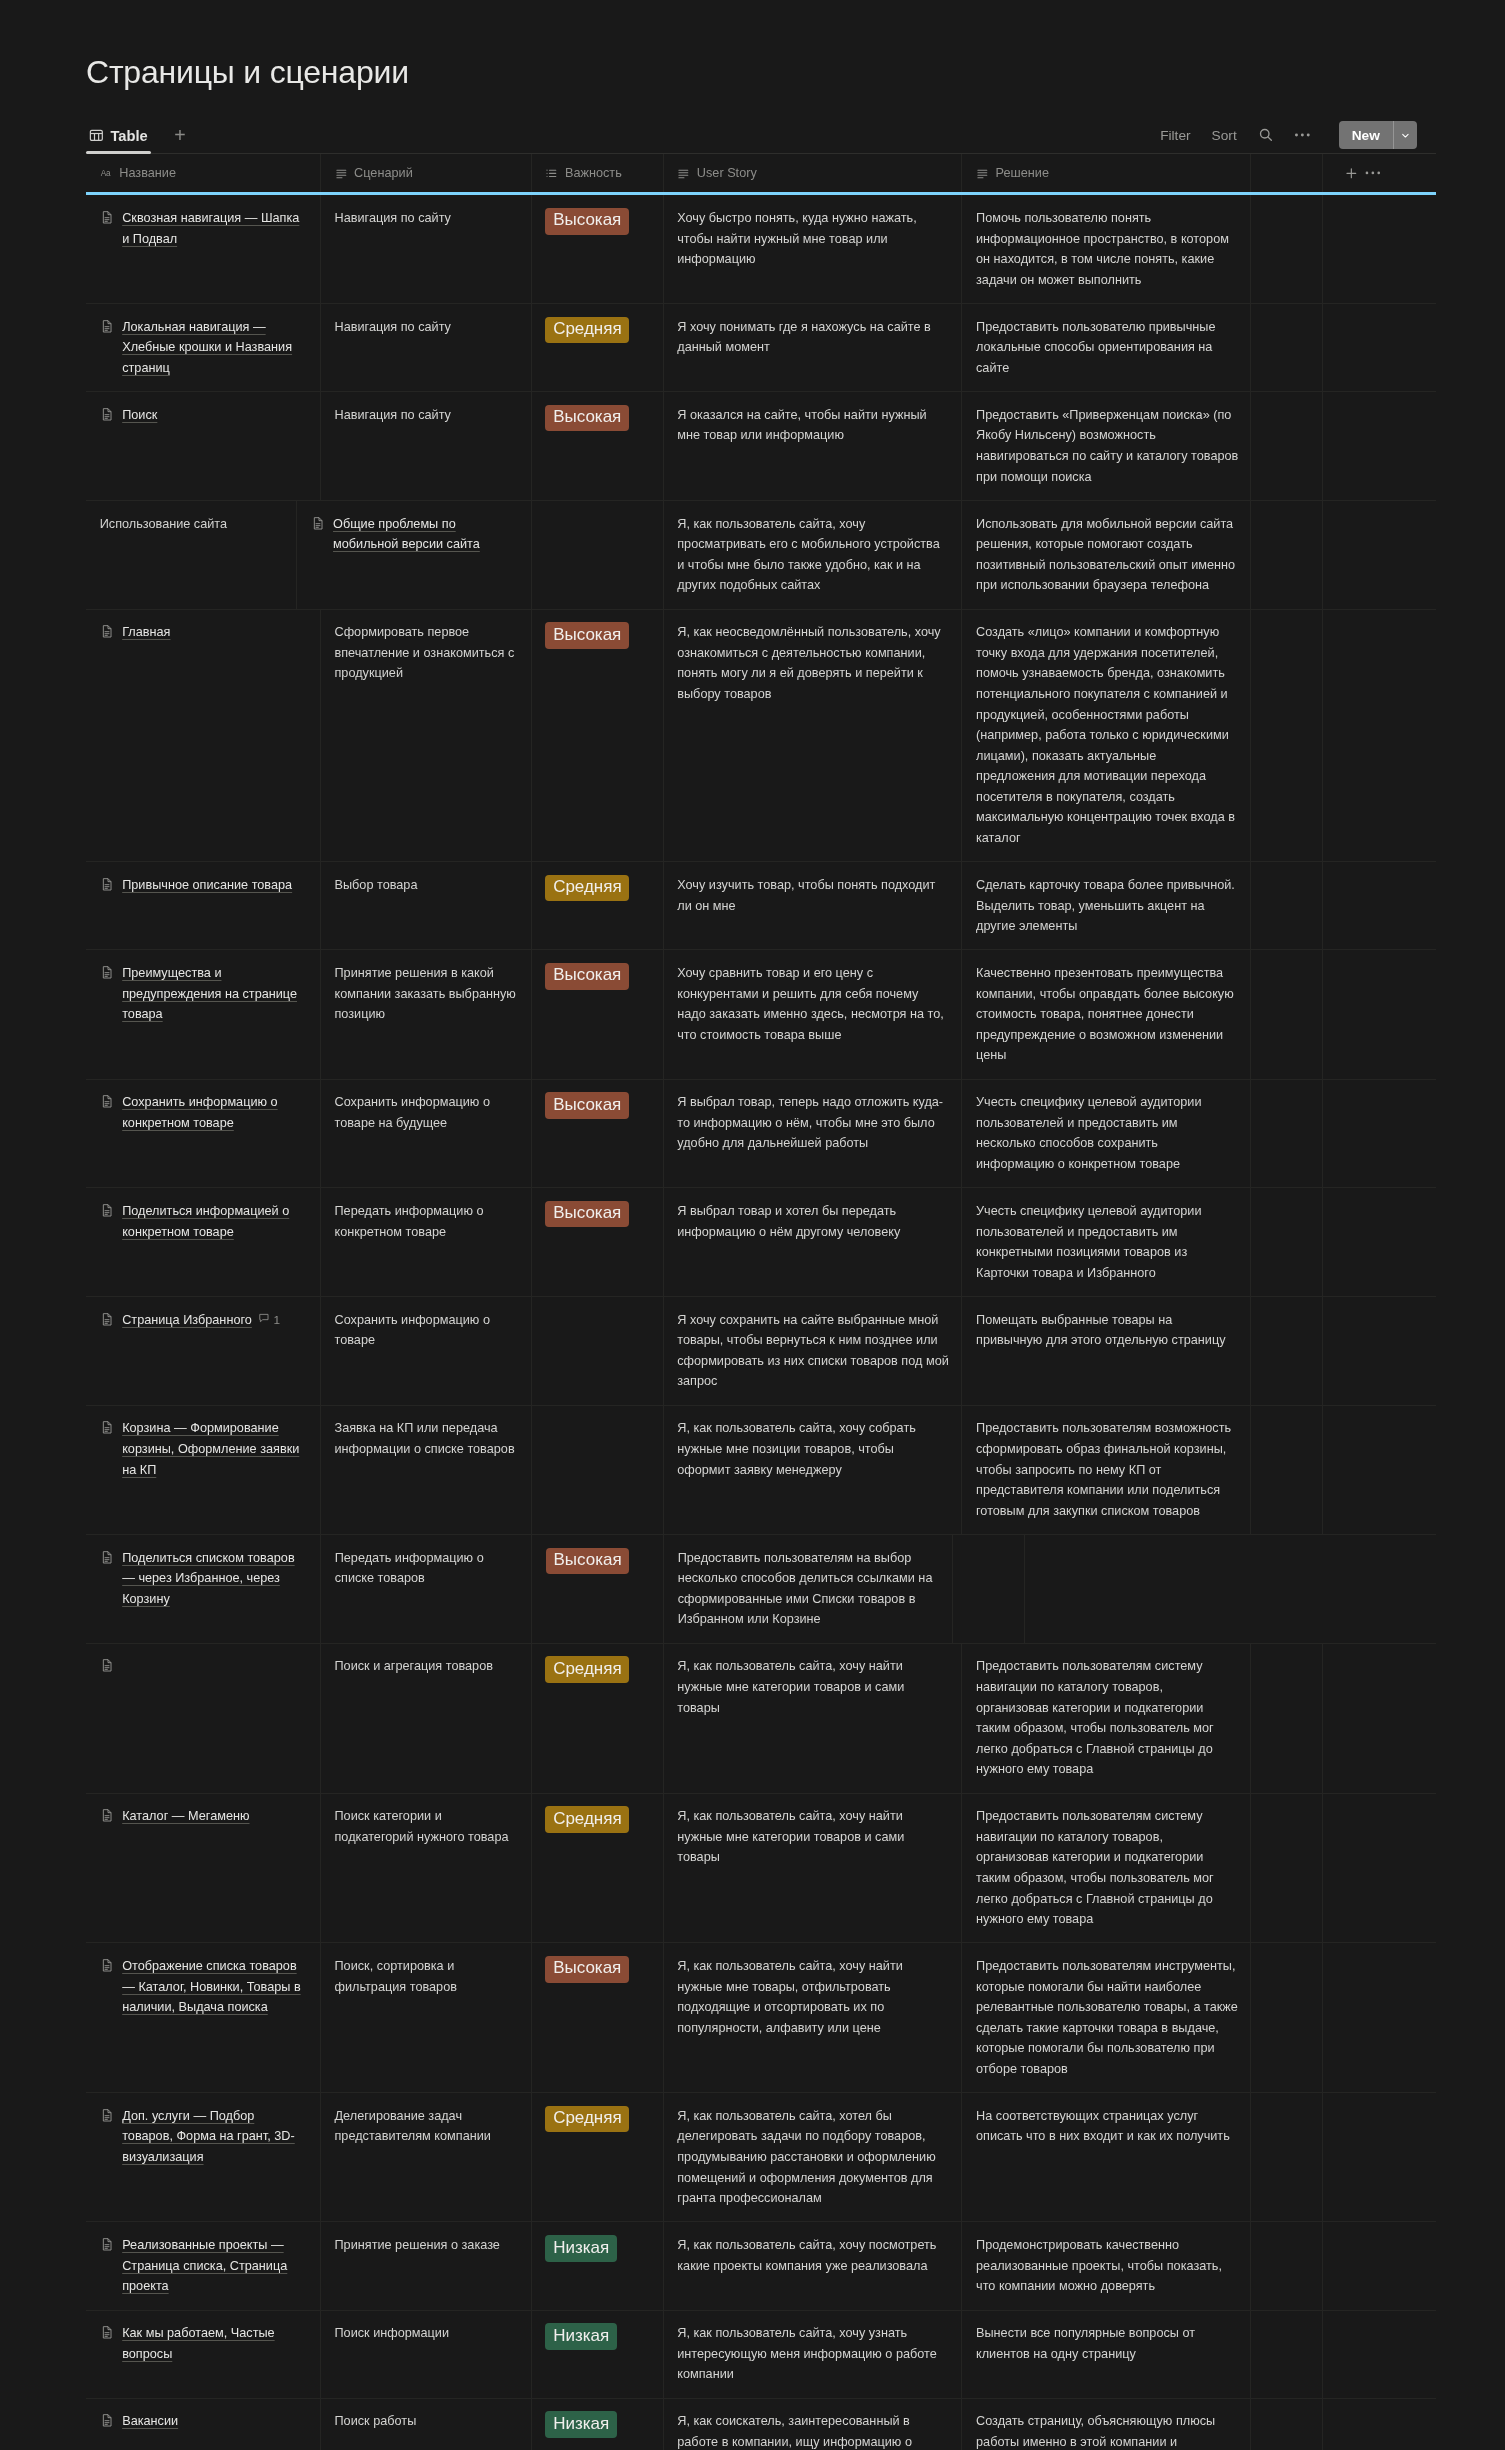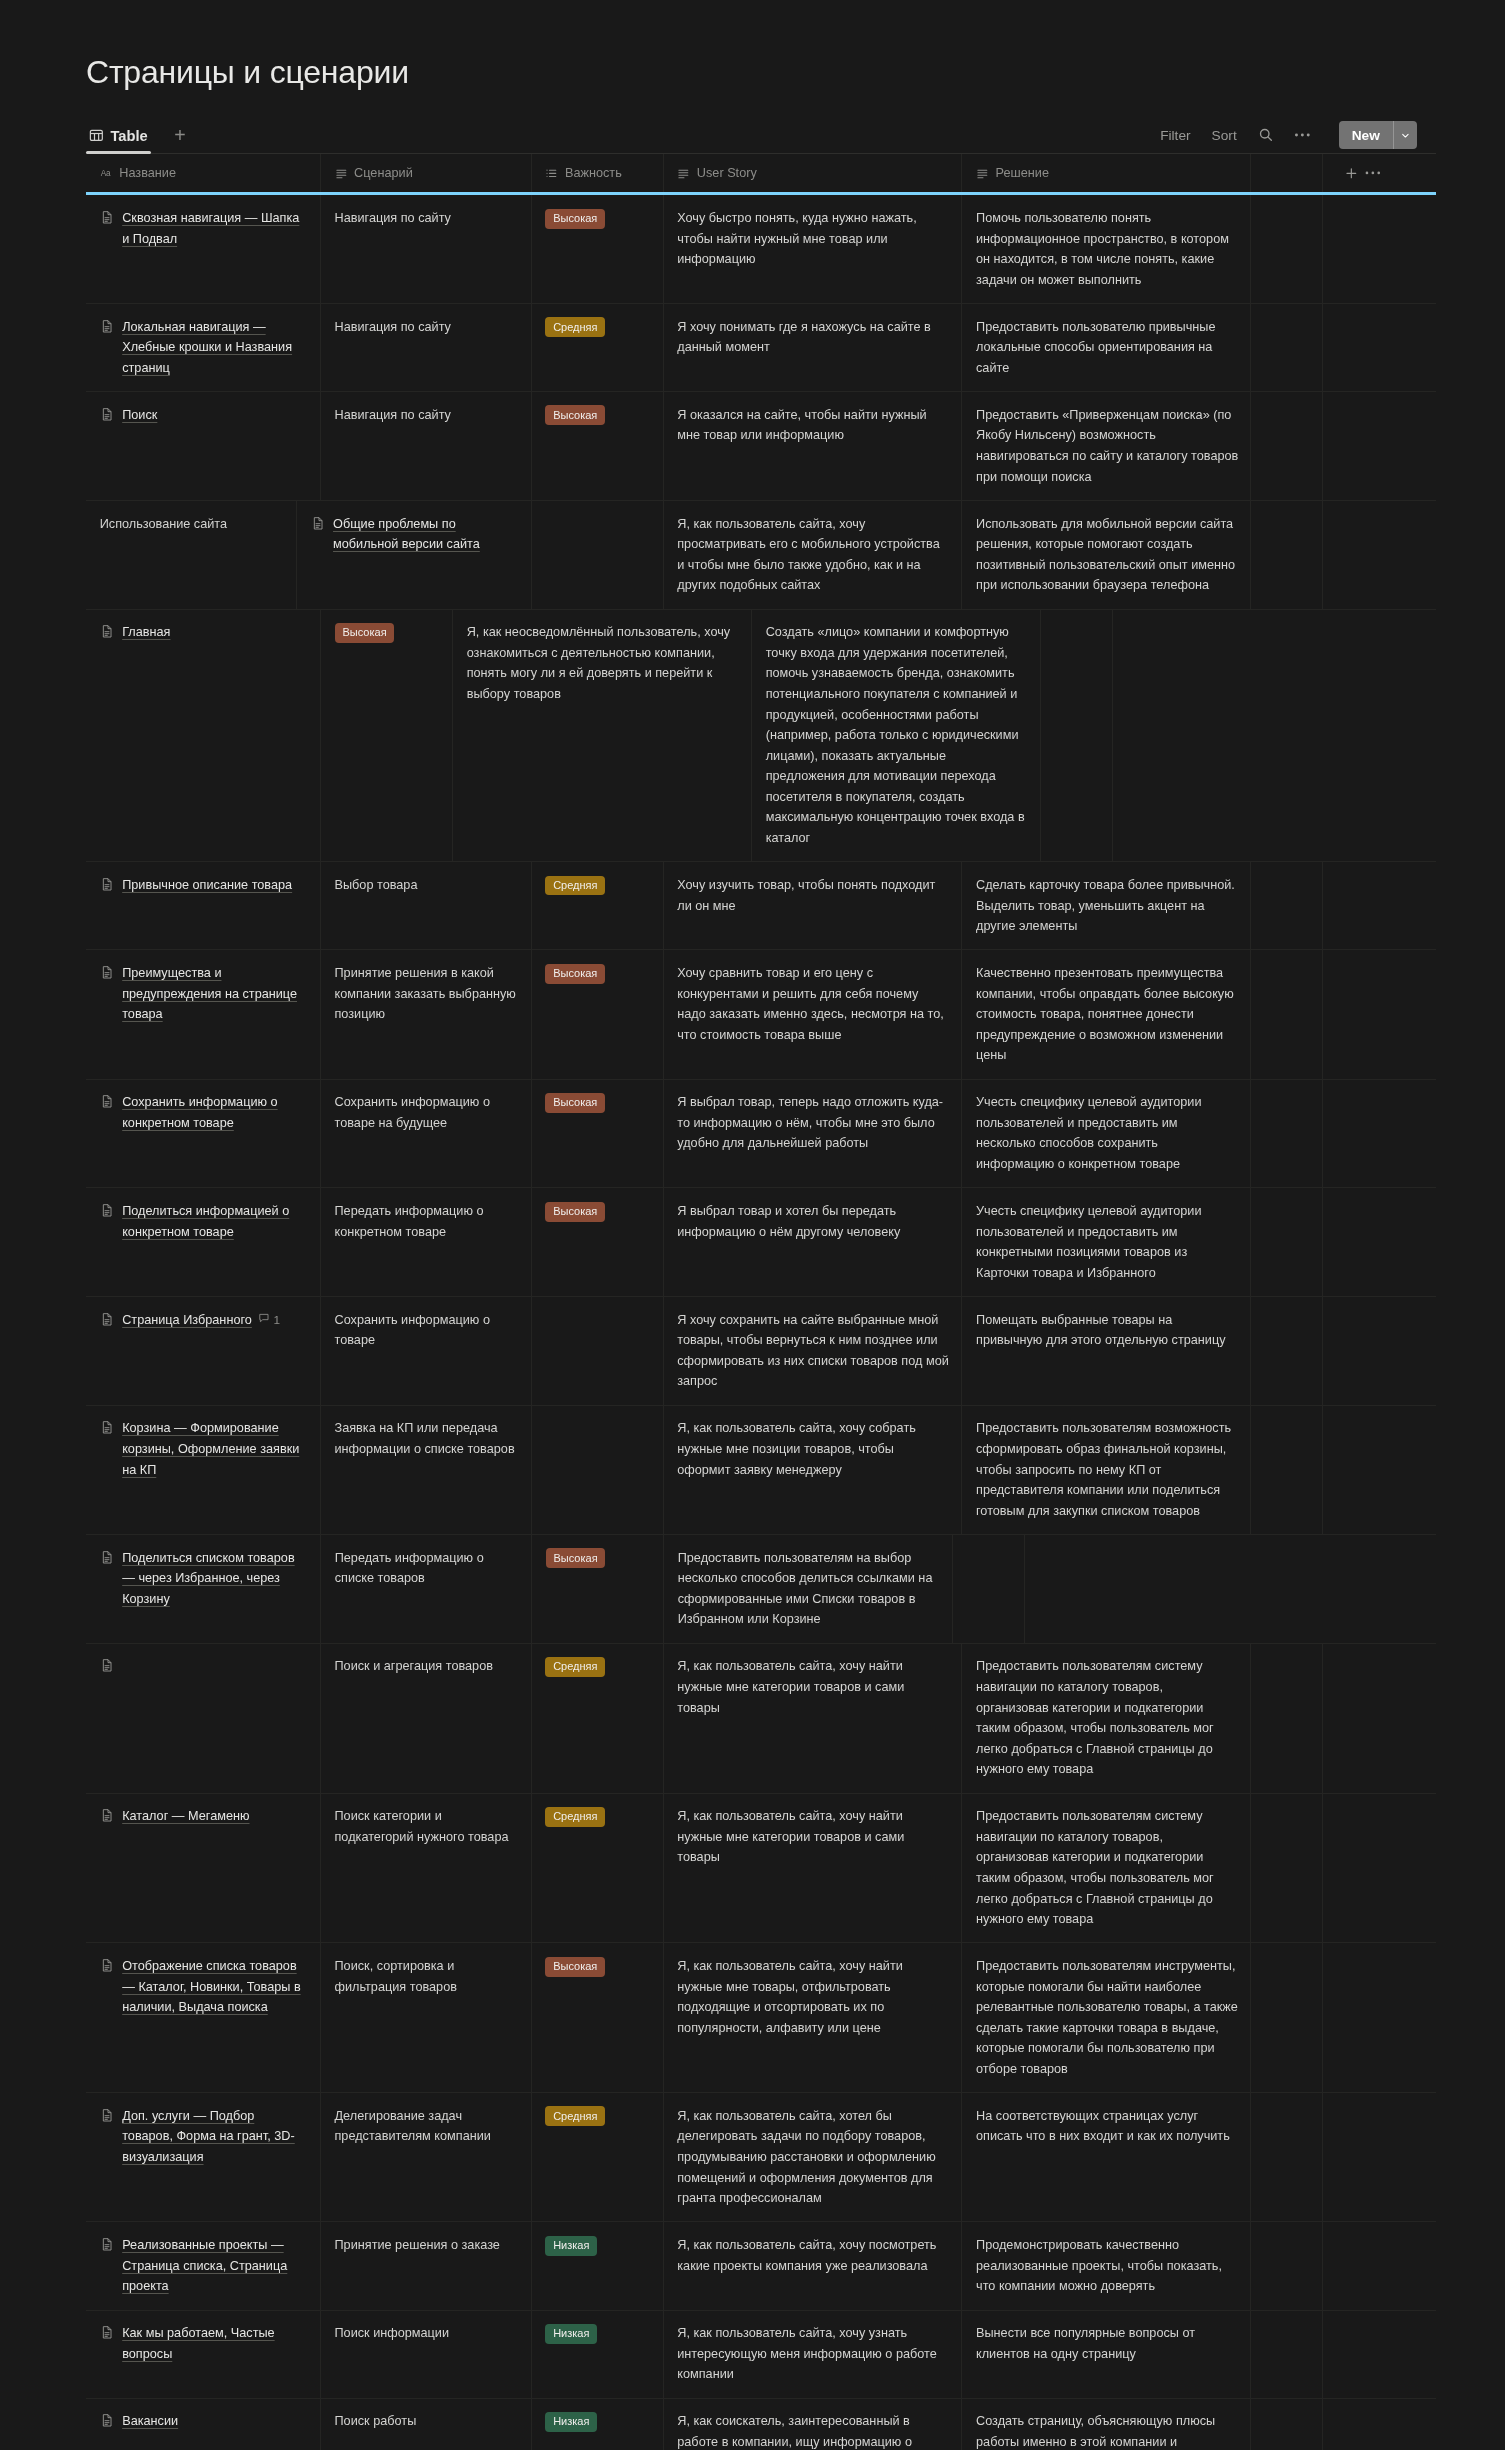--- a/index.html
+++ b/index.html
@@ -131,21 +131,21 @@
     text-underline-offset: 3.4px;
     text-decoration-thickness: 1px;
     cursor: pointer;
   }
   .cmt { display: inline-flex; align-items: center; gap: 3.9px; color: #8d8d8a; font-size: 11.8px; margin-left: 5.9px; white-space: nowrap; }
 
   .badge {
     display: inline-block;
     padding: 3.4px 7.8px 4.4px;
     border-radius: 3.9px;
-    font-size: 11px;
+    font-size: 17px;
     line-height: 1.1;
     color: #f1efed;
     white-space: nowrap;
   }
   .b-high { background: #8a4b35; }
   .b-mid  { background: #9a7212; }
   .b-low  { background: #2d6248; }
 </style>
 </head>
 <body>
@@ -347,20 +347,21 @@
           <div class="cell c-name name-cell">
             <span class="doc-icon"><svg width="14.7" height="14.7" viewBox="0 0 20 22" fill="none" stroke="#9d9d9a" stroke-width="1.3" stroke-linejoin="round">
     <path d="M4 2.5h7l4.5 4.5v12.5H4z"></path>
                 <path d="M11 2.5V7h4.5"></path>
     <line x1="6.5" y1="11.5" x2="12.5" y2="11.5" stroke-linecap="round"></line>
     <line x1="6.5" y1="14.5" x2="12.5" y2="14.5" stroke-linecap="round"></line>
     <line x1="6.5" y1="17" x2="10" y2="17" stroke-linecap="round"></line>
               </svg></span>
             <span><span class="name-txt">Главная</span></span>
           </div>
+          <div class="cell c-scen">Сформировать первое впечатление и ознакомиться с продукцией</div>
           <div class="cell c-imp"><span class="badge b-high">Высокая</span></div>
           <div class="cell c-story">Я, как неосведомлённый пользователь, хочу ознакомиться с деятельностью компании, понять могу ли я ей доверять и перейти к выбору товаров</div>
           <div class="cell c-sol">Создать «лицо» компании и комфортную точку входа для удержания посетителей, помочь узнаваемость бренда, ознакомить потенциального покупателя с компанией и продукцией, особенностями работы (например, работа только с юридическими лицами), показать актуальные предложения для мотивации перехода посетителя в покупателя, создать максимальную концентрацию точек входа в каталог</div>
           <div class="cell c-blank"></div>
           <div class="cell c-plus"></div>
         </div>
         <div class="trow">
           <div class="cell c-name name-cell">
             <span class="doc-icon"><svg width="14.7" height="14.7" viewBox="0 0 20 22" fill="none" stroke="#9d9d9a" stroke-width="1.3" stroke-linejoin="round">
     <path d="M4 2.5h7l4.5 4.5v12.5H4z"></path>

